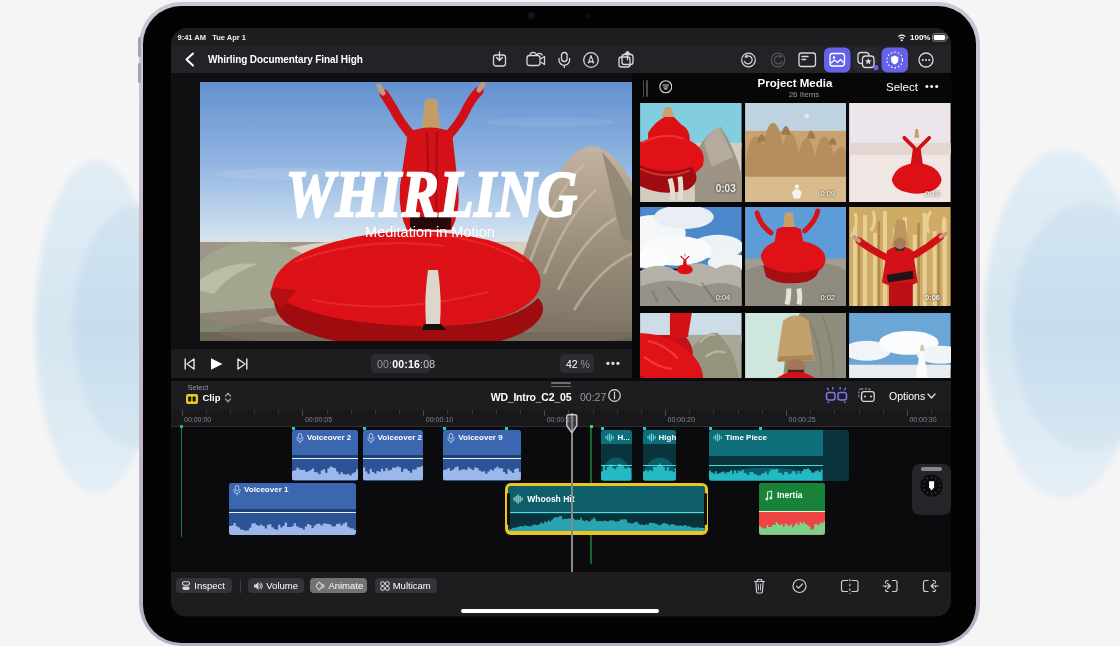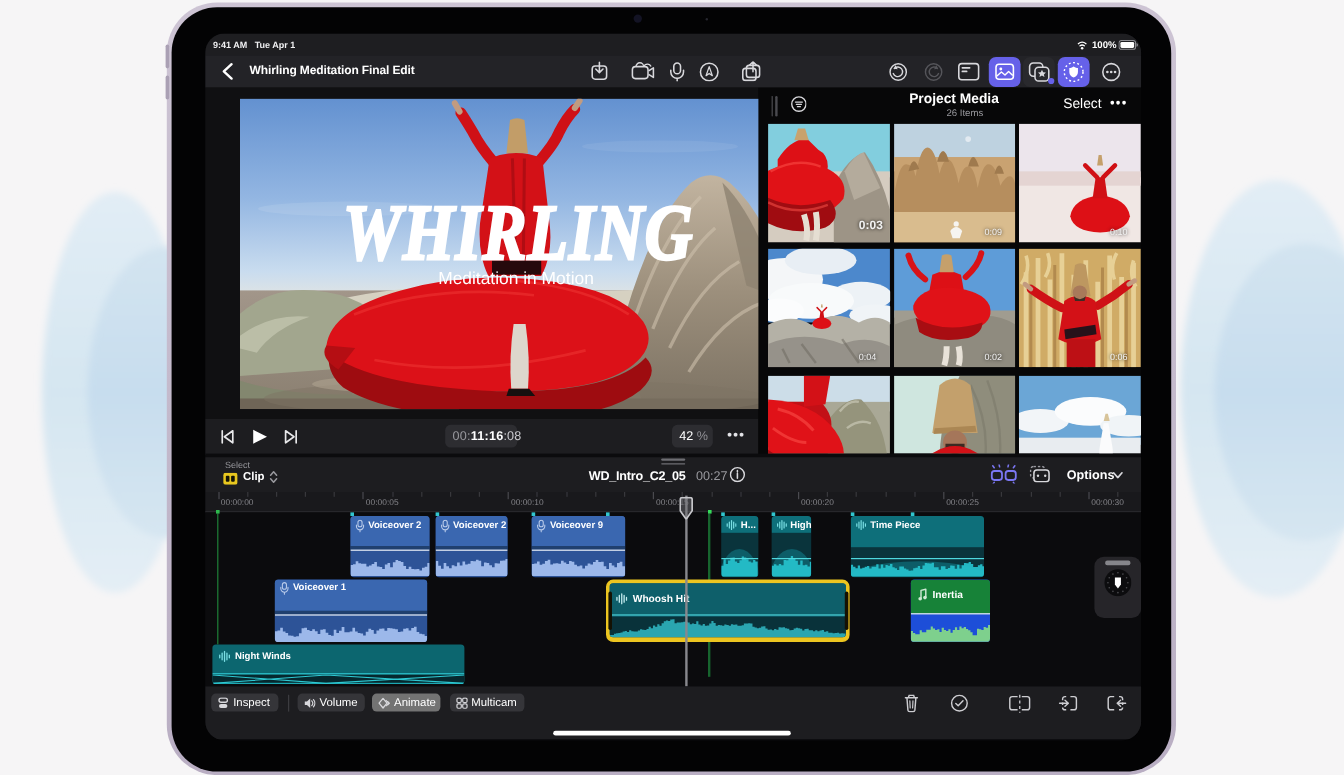--- a/index.html
+++ b/index.html
@@ -45,21 +45,21 @@
 <div class="t" style="left:739px;top:5px;font-size:8px;font-weight:700;color:#fff;">100%</div>
 <svg class="a" style="left:761px;top:5.2px" width="17" height="9" viewBox="0 0 17 9">
       <rect x="0.5" y="0.7" width="13.8" height="7.4" rx="2" fill="none" stroke="#8e8e93" stroke-width="0.9"></rect>
       <rect x="1.7" y="1.9" width="11.4" height="5" rx="1.1" fill="#fff"></rect>
       <path d="M15.1 2.9 v3.1 a1.6 1.6 0 0 0 0 -3.1" fill="#8e8e93"></path>
     </svg>
 <div class="a" style="left:0;top:18.5px;width:780px;height:26.5px;background:#232327;"></div>
 <svg class="a" style="left:13px;top:24px" width="11" height="15" viewBox="0 0 11 15">
       <path d="M9 1.5 L2.5 7.5 L9 13.5" fill="none" stroke="#fff" stroke-width="2" stroke-linecap="round" stroke-linejoin="round"></path>
     </svg>
-<div class="t" style="left:37px;top:26.5px;font-size:10px;font-weight:700;letter-spacing:-0.1px;">Whirling Meditation Final Edit</div>
+<div class="t" style="left:37px;top:26.5px;font-size:10px;font-weight:700;letter-spacing:-0.1px;">Whirling Documentary Final High</div>
 <svg class="a" style="left:320px;top:23px" width="145" height="17" viewBox="0 0 145 17">
       <rect x="2.5" y="4" width="12" height="11" rx="2.5" fill="none" stroke="#d8d8dc" stroke-width="1.3"></rect>
       <path d="M8.5 1 v8 M5.5 6.5 l3 3 3-3" fill="none" stroke="#d8d8dc" stroke-width="1.3" stroke-linecap="round" stroke-linejoin="round"></path>
       <rect x="36" y="4.5" width="13" height="10" rx="2.5" fill="none" stroke="#d8d8dc" stroke-width="1.3"></rect>
       <path d="M49.5 8 l4-2.5 v8 l-4-2.5" fill="none" stroke="#d8d8dc" stroke-width="1.3" stroke-linejoin="round"></path>
       <path d="M39 4.5 a3.2 3.2 0 0 1 6.4 0 M45.5 4.5 a3.2 3.2 0 0 1 6 0" fill="none" stroke="#d8d8dc" stroke-width="1.2"></path>
       <rect x="70.5" y="1.5" width="5.6" height="9" rx="2.8" fill="none" stroke="#d8d8dc" stroke-width="1.3"></rect>
       <path d="M68 7.5 v1.5 a5.3 5.3 0 0 0 10.6 0 V7.5 M73.3 14.5 v2" fill="none" stroke="#d8d8dc" stroke-width="1.3" stroke-linecap="round"></path>
       <circle cx="100" cy="9" r="7.3" fill="none" stroke="#d8d8dc" stroke-width="1.3"></circle>
       <path d="M100 4.5 l2.6 7.5 -2.6-1.8 -2.6 1.8 Z" fill="none" stroke="#d8d8dc" stroke-width="1.1" stroke-linejoin="round"></path>
@@ -147,21 +147,21 @@
 <text x="232" y="111.5" text-anchor="middle" font-family="Liberation Serif" font-style="italic" font-weight="700" font-size="55" fill="#fff" letter-spacing="1" transform="scale(1,1.2)" style="paint-order:stroke" stroke="#fff" stroke-width="2">WHIRLING</text>
 <text x="230" y="155" text-anchor="middle" font-family="Liberation Sans" font-size="14.5" fill="#fff">Meditation in Motion</text>
 </svg></div>
 <div class="a" style="left:0;top:321.5px;width:460.5px;height:29.5px;background:#1d1d20;"></div>
 <svg class="a" style="left:12px;top:328px" width="66" height="16" viewBox="0 0 66 16">
       <path d="M2.2 3 v10 M11 3 l-7 5 7 5Z" fill="none" stroke="#e8e8ea" stroke-width="1.4" stroke-linejoin="round" stroke-linecap="round"></path>
       <path d="M28 2.2 l11.5 5.8 -11.5 5.8Z" fill="#fff"></path>
       <path d="M55 3 l7 5 -7 5Z M63.8 3 v10" fill="none" stroke="#e8e8ea" stroke-width="1.4" stroke-linejoin="round" stroke-linecap="round"></path>
     </svg>
 <div class="a" style="left:199.5px;top:326.5px;width:60.5px;height:18.5px;border-radius:4.5px;background:#2d2d31;"></div>
-<div class="t" style="left:206px;top:330.5px;font-size:10.5px;letter-spacing:0.2px;color:#98989d;">00:<span style="color:#fff;font-weight:700;">11:16</span><span style="color:#c9c9cd;">:08</span></div>
+<div class="t" style="left:206px;top:330.5px;font-size:10.5px;letter-spacing:0.2px;color:#98989d;">00:<span style="color:#fff;font-weight:700;">00:16</span><span style="color:#c9c9cd;">:08</span></div>
 <div class="a" style="left:388.5px;top:326.5px;width:34.5px;height:18.5px;border-radius:4.5px;background:#2d2d31;"></div>
 <div class="t" style="left:395px;top:330.5px;font-size:10.5px;color:#fff;">42 <span style="color:#8e8e93">%</span></div>
 <div class="t" style="left:435px;top:329px;font-size:11px;color:#e4e4e8;letter-spacing:1.2px;font-weight:700;">•••</div>
 <div class="a" style="left:460.5px;top:45px;width:319.5px;height:306px;background:#070708;"></div>
 <div class="a" style="left:471.5px;top:52.5px;width:1.6px;height:17px;background:#4a4a4f;border-radius:1px;"></div>
 <div class="a" style="left:475px;top:52.5px;width:1.6px;height:17px;background:#4a4a4f;border-radius:1px;"></div>
 <svg class="a" style="left:487.5px;top:52.5px" width="13.5" height="13.5" viewBox="0 0 14 14">
       <circle cx="7" cy="7" r="6.2" fill="none" stroke="#d8d8dc" stroke-width="1.2"></circle>
       <path d="M4 5.2 h6 M4.8 7.2 h4.4 M5.7 9.2 h2.6" stroke="#d8d8dc" stroke-width="1.1" stroke-linecap="round"></path>
     </svg>
@@ -243,21 +243,21 @@
         <path d="M2 30 q8 -12 4 -24 M22 24 q6 -10 2 -20 M80 26 q-4 -12 2 -22 M98 32 q-6 -10 -2 -22" stroke="#e7d096" stroke-width="3" fill="none"></path>
         <path d="M36 50 Q24 44 10 34 M66 48 Q80 40 92 30" stroke="#cf1116" stroke-width="7" stroke-linecap="round" fill="none"></path>
         <path d="M10 34 l-5 -4 M92 30 l5 -3" stroke="#c29b80" stroke-width="4" stroke-linecap="round"></path>
         <path d="M38 44 q13 -9 26 0 l5 32 q-18 9 -36 0Z" fill="#d31117"></path>
         <path d="M38 68 l26 -4 1 8 -26 4Z" fill="#27121a"></path>
         <path d="M43 40 l4 -26 q4.5 -3 9 0 l4 26Z" fill="#bd9760"></path>
         <circle cx="51" cy="37" r="6" fill="#a8795a"></circle>
         <path d="M46 40 q5 5 10 0 l-1 4 h-8Z" fill="#3c2c24"></path>
         <path d="M40 76 h24 v24 h-24Z" fill="#bd1015"></path>
       </svg></div>
-<div class="t" style="left:754.0px;top:265.5px;font-size:7.5px;font-weight:400;color:#f2f2f2;text-shadow:0 0 3px rgba(0,0,0,0.9);">0:06</div>
+<div class="t" style="left:754.0px;top:265.5px;font-size:7.5px;font-weight:700;color:#f2f2f2;text-shadow:0 0 3px rgba(0,0,0,0.9);">0:06</div>
 <div class="a" style="left:469.0px;top:285.5px;width:101.7px;height:65.4px;overflow:hidden;"><svg width="101.7" height="99.5" viewBox="0 0 102 100">
         <rect width="102" height="30" fill="#ccdde8"></rect>
         <rect y="22" width="102" height="78" fill="#a9a896"></rect>
         <path d="M50 100 V38 q14 -20 28 -18 q16 16 20 38 l4 20 v22Z" fill="#95947c"></path>
         <path d="M60 30 q8 -10 16 -8 M66 44 q10 -8 20 -4" stroke="#b9b8a4" stroke-width="2" fill="none"></path>
         <path d="M8 22 h36 q12 12 8 26 L0 60 V22Z" fill="#c21016"></path>
         <path d="M30 0 h22 l-4 24 -18 2Z" fill="#d31117"></path>
         <path d="M0 20 q38 2 56 26 q18 26 -7 44 q-26 16 -49 5 V20Z" fill="#e01218"></path>
         <path d="M0 62 q30 22 56 9 q0 20 -18 28 q-22 9 -38 -4Z" fill="#a00c11"></path>
         <path d="M8 28 q18 4 30 18 M4 44 q16 12 28 12 M12 70 q16 8 30 2" stroke="#ff5850" stroke-width="2.5" opacity="0.5" fill="none"></path>
@@ -307,21 +307,21 @@
       <rect x="1.5" y="5.5" width="8.5" height="7.5" rx="2.2" fill="none" stroke="#7b77f3" stroke-width="1.5"></rect>
       <rect x="13" y="5.5" width="8.5" height="7.5" rx="2.2" fill="none" stroke="#7b77f3" stroke-width="1.5"></rect>
       <path d="M3.5 2.8 l-1.2 -1.6 M8 2 l-0.4 -1.8 M15 2 l0.4 -1.8 M19.5 2.8 l1.2 -1.6 M3.5 15 l-1 1.4 M19.5 15 l1 1.4" stroke="#7b77f3" stroke-width="1.3" stroke-linecap="round"></path>
     </svg>
 <svg class="a" style="left:687px;top:360.5px" width="17" height="14" viewBox="0 0 17 14">
       <rect x="0.8" y="0.8" width="12" height="9.5" rx="2.5" fill="none" stroke="#9a9aa0" stroke-width="1.2" stroke-dasharray="2 1.6"></rect>
       <rect x="3.6" y="3.6" width="12.6" height="9.8" rx="2.5" fill="#1d1d20" stroke="#d8d8dc" stroke-width="1.3"></rect>
       <circle cx="7" cy="8.5" r="1" fill="#d8d8dc"></circle>
       <circle cx="13" cy="8.5" r="1" fill="#d8d8dc"></circle>
     </svg>
-<div class="t" style="left:718px;top:362.5px;font-size:10.5px;font-weight:700;color:#fff;">Options</div>
+<div class="t" style="left:718px;top:362.5px;font-size:10.5px;font-weight:400;color:#fff;">Options</div>
 <svg class="a" style="left:756px;top:365.5px" width="9" height="6" viewBox="0 0 9 6">
       <path d="M1 1 L4.5 5 L8 1" fill="none" stroke="#d8d8dc" stroke-width="1.4" stroke-linecap="round" stroke-linejoin="round"></path>
     </svg>
 <div class="a" style="left:0;top:382.5px;width:780px;height:17px;background:#19191c;"></div>
 <div class="a" style="left:0;top:398.6px;width:780px;height:1px;background:#2c2c30;"></div>
 <div class="a" style="left:10.5px;top:382.5px;width:1px;height:6px;background:#4a4a4f;"></div>
 <div class="t" style="left:13.0px;top:388.5px;font-size:7px;color:#85858a;">00:00:00</div>
 <div class="a" style="left:34.68px;top:382.5px;width:1px;height:3.5px;background:#38383c;"></div>
 <div class="a" style="left:58.86px;top:382.5px;width:1px;height:3.5px;background:#38383c;"></div>
 <div class="a" style="left:83.03999999999999px;top:382.5px;width:1px;height:3.5px;background:#38383c;"></div>
@@ -442,21 +442,21 @@
       <svg class="a" style="left:0;top:14px" width="33.9" height="36.5" viewBox="0 0 33.9 36.5">
         <ellipse cx="16.95" cy="44.5" rx="19.662" ry="31.025" fill="#0d5d68"></ellipse>
         <polygon points="0,36.5 0.0,27.5 2.0,27.5 2.0,26.3 4.0,26.3 4.0,27.3 6.0,27.3 6.0,26.1 8.0,26.1 8.0,27.1 10.0,27.1 10.0,22.7 12.0,22.7 12.0,22.9 14.0,22.9 14.0,21.5 16.0,21.5 16.0,19.4 17.9,19.4 17.9,21.8 19.9,21.8 19.9,23.2 21.9,23.2 21.9,26.6 23.9,26.6 23.9,23.1 25.9,23.1 25.9,27.0 27.9,27.0 27.9,26.7 29.9,26.7 29.9,28.0 31.9,28.0 31.9,24.2 33.9,24.2 33.9,36.5" fill="#25bfca" opacity="0.95"></polygon>
       </svg>
       <div class="a" style="left:0;top:34.6px;width:33.9px;height:1.3px;background:#4fd8de;"></div>
       <svg class="a" style="left:4px;top:3px" width="9" height="9" viewBox="0 0 9 9">
         <path d="M1 3.5 v2 M2.8 2 v5 M4.6 0.8 v7.4 M6.4 2 v5 M8.2 3.5 v2" stroke="#7adfe4" stroke-width="1" stroke-linecap="round"></path>
       </svg>
       <div class="t" style="left:16px;top:3px;font-size:8px;font-weight:700;color:#fff;">High...</div>
     </div>
-<div class="a" style="left:538.3px;top:402.5px;width:111px;height:50.5px;border-radius:3px;overflow:hidden;background:#0a343c;">
+<div class="a" style="left:538.3px;top:402.5px;width:96px;height:50.5px;border-radius:3px;overflow:hidden;background:#0a343c;padding-left:44px;">
       <div class="a" style="left:0;top:0;width:113.6px;height:26px;background:#0e6f7a;"></div>
       <svg class="a" style="left:0;top:26px" width="113.6" height="24.5" viewBox="0 0 113.6 24.5">
         <ellipse cx="56.8" cy="32.5" rx="65.88799999999999" ry="20.825" fill="#0d5d68"></ellipse>
         <polygon points="0,24.5 0.0,14.6 1.9,14.6 1.9,16.3 3.9,16.3 3.9,17.6 5.8,17.6 5.8,15.2 7.7,15.2 7.7,17.7 9.6,17.7 9.6,17.1 11.6,17.1 11.6,16.3 13.5,16.3 13.5,15.6 15.4,15.6 15.4,17.8 17.3,17.8 17.3,16.3 19.3,16.3 19.3,16.2 21.2,16.2 21.2,14.3 23.1,14.3 23.1,17.8 25.0,17.8 25.0,14.5 27.0,14.5 27.0,17.1 28.9,17.1 28.9,14.9 30.8,14.9 30.8,15.5 32.7,15.5 32.7,14.0 34.7,14.0 34.7,16.8 36.6,16.8 36.6,17.5 38.5,17.5 38.5,19.0 40.4,19.0 40.4,16.1 42.4,16.1 42.4,16.0 44.3,16.0 44.3,17.7 46.2,17.7 46.2,18.6 48.1,18.6 48.1,19.6 50.1,19.6 50.1,19.5 52.0,19.5 52.0,17.5 53.9,17.5 53.9,17.2 55.8,17.2 55.8,15.6 57.8,15.6 57.8,18.2 59.7,18.2 59.7,15.3 61.6,15.3 61.6,13.2 63.5,13.2 63.5,13.4 65.5,13.4 65.5,13.5 67.4,13.5 67.4,12.9 69.3,12.9 69.3,16.7 71.2,16.7 71.2,16.7 73.2,16.7 73.2,18.7 75.1,18.7 75.1,15.9 77.0,15.9 77.0,15.8 78.9,15.8 78.9,18.1 80.9,18.1 80.9,17.4 82.8,17.4 82.8,15.3 84.7,15.3 84.7,15.5 86.6,15.5 86.6,17.9 88.6,17.9 88.6,14.7 90.5,14.7 90.5,17.8 92.4,17.8 92.4,15.1 94.3,15.1 94.3,13.1 96.3,13.1 96.3,13.3 98.2,13.3 98.2,12.3 100.1,12.3 100.1,14.1 102.0,14.1 102.0,16.6 104.0,16.6 104.0,16.6 105.9,16.6 105.9,15.1 107.8,15.1 107.8,14.2 109.7,14.2 109.7,15.8 111.7,15.8 111.7,13.6 113.6,13.6 113.6,24.5" fill="#25bfca" opacity="0.95"></polygon>
       </svg>
       <div class="a" style="left:0;top:34.6px;width:113.6px;height:1.3px;background:#4fd8de;"></div>
       <svg class="a" style="left:4px;top:3px" width="9" height="9" viewBox="0 0 9 9">
         <path d="M1 3.5 v2 M2.8 2 v5 M4.6 0.8 v7.4 M6.4 2 v5 M8.2 3.5 v2" stroke="#7adfe4" stroke-width="1" stroke-linecap="round"></path>
       </svg>
       <div class="t" style="left:16px;top:3px;font-size:8px;font-weight:700;color:#fff;">Time Piece</div>
@@ -470,44 +470,32 @@
           <polygon points="0,17.700000000000003 0.0,15.2 1.8,15.2 1.8,15.2 3.6,15.2 3.6,14.2 5.4,14.2 5.4,13.8 7.2,13.8 7.2,13.5 9.0,13.5 9.0,13.0 10.8,13.0 10.8,12.3 12.6,12.3 12.6,11.9 14.4,11.9 14.4,12.6 16.2,12.6 16.2,11.2 18.0,11.2 18.0,12.0 19.9,12.0 19.9,12.3 21.7,12.3 21.7,12.2 23.5,12.2 23.5,11.5 25.3,11.5 25.3,10.3 27.1,10.3 27.1,10.9 28.9,10.9 28.9,11.0 30.7,11.0 30.7,10.1 32.5,10.1 32.5,8.2 34.3,8.2 34.3,9.6 36.1,9.6 36.1,7.3 37.9,7.3 37.9,8.3 39.7,8.3 39.7,6.3 41.5,6.3 41.5,7.5 43.3,7.5 43.3,5.4 45.1,5.4 45.1,3.7 46.9,3.7 46.9,3.1 48.7,3.1 48.7,3.6 50.5,3.6 50.5,2.3 52.3,2.3 52.3,2.1 54.1,2.1 54.1,5.3 55.9,5.3 55.9,4.7 57.7,4.7 57.7,4.7 59.6,4.7 59.6,4.5 61.4,4.5 61.4,4.2 63.2,4.2 63.2,4.1 65.0,4.1 65.0,4.7 66.8,4.7 66.8,6.2 68.6,6.2 68.6,5.6 70.4,5.6 70.4,5.9 72.2,5.9 72.2,3.7 74.0,3.7 74.0,6.4 75.8,6.4 75.8,7.3 77.6,7.3 77.6,5.9 79.4,5.9 79.4,7.4 81.2,7.4 81.2,7.3 83.0,7.3 83.0,5.5 84.8,5.5 84.8,3.5 86.6,3.5 86.6,5.2 88.4,5.2 88.4,7.5 90.2,7.5 90.2,6.9 92.0,6.9 92.0,7.1 93.8,7.1 93.8,7.4 95.6,7.4 95.6,6.4 97.4,6.4 97.4,6.9 99.3,6.9 99.3,7.4 101.1,7.4 101.1,6.3 102.9,6.3 102.9,6.6 104.7,6.6 104.7,6.5 106.5,6.5 106.5,7.5 108.3,7.5 108.3,7.5 110.1,7.5 110.1,7.0 111.9,7.0 111.9,5.6 113.7,5.6 113.7,5.6 115.5,5.6 115.5,5.3 117.3,5.3 117.3,5.5 119.1,5.5 119.1,8.4 120.9,8.4 120.9,8.9 122.7,8.9 122.7,9.5 124.5,9.5 124.5,9.2 126.3,9.2 126.3,8.0 128.1,8.0 128.1,7.8 129.9,7.8 129.9,9.7 131.7,9.7 131.7,10.7 133.5,10.7 133.5,10.5 135.3,10.5 135.3,11.3 137.1,11.3 137.1,10.2 139.0,10.2 139.0,10.8 140.8,10.8 140.8,8.8 142.6,8.8 142.6,8.9 144.4,8.9 144.4,8.8 146.2,8.8 146.2,9.6 148.0,9.6 148.0,10.0 149.8,10.0 149.8,11.2 151.6,11.2 151.6,11.1 153.4,11.1 153.4,9.7 155.2,9.7 155.2,9.1 157.0,9.1 157.0,9.5 158.8,9.5 158.8,9.9 160.6,9.9 160.6,11.4 162.4,11.4 162.4,10.2 164.2,10.2 164.2,10.0 166.0,10.0 166.0,11.2 167.8,11.2 167.8,11.2 169.6,11.2 169.6,12.0 171.4,12.0 171.4,11.2 173.2,11.2 173.2,12.1 175.0,12.1 175.0,11.4 176.8,11.4 176.8,11.1 178.7,11.1 178.7,12.4 180.5,12.4 180.5,12.1 182.3,12.1 182.3,13.3 184.1,13.3 184.1,13.4 185.9,13.4 185.9,13.7 187.7,13.7 187.7,13.6 189.5,13.6 189.5,13.3 191.3,13.3 191.3,13.9 193.1,13.9 193.1,13.7 194.9,13.7 194.9,13.9 196.7,13.9 196.7,17.700000000000003" fill="#2aa5b0"></polygon>
         </svg>
 <svg class="a" style="left:5px;top:8px" width="10" height="10" viewBox="0 0 9 9">
           <path d="M1 3.5 v2 M2.8 2 v5 M4.6 0.8 v7.4 M6.4 2 v5 M8.2 3.5 v2" stroke="#bfe9ec" stroke-width="1" stroke-linecap="round"></path>
         </svg>
 <div class="t" style="left:19px;top:8px;font-size:8.5px;font-weight:700;color:#fff;">Whoosh Hit</div>
 </div>
 <div class="a" style="left:2.2px;top:10px;width:3px;height:32px;background:#141103;border-radius:1.5px;"></div>
 <div class="a" style="left:198.89999999999998px;top:10px;width:3px;height:32px;background:#141103;border-radius:1.5px;"></div>
 </div>
-<div class="a" style="left:588.0px;top:455.2px;width:66.2px;height:52.2px;border-radius:3px;overflow:hidden;background:#1d4ed8;">
+<div class="a" style="left:588.0px;top:455.2px;width:66.2px;height:52.2px;border-radius:3px;overflow:hidden;background:#ef4444;">
 <div class="a" style="left:0;top:0;width:66.2px;height:28px;background:#178238;"></div>
 <div class="a" style="left:0;top:28px;width:66.2px;height:1.4px;background:#e8f4ea;"></div>
 <svg class="a" style="left:0;top:29.4px" width="66.2" height="22.800000000000004" viewBox="0 0 66.2 22.800000000000004">
         <polygon points="0,22.800000000000004 0.0,13.9 1.8,13.9 1.8,15.6 3.7,15.6 3.7,16.6 5.5,16.6 5.5,16.6 7.4,16.6 7.4,13.2 9.2,13.2 9.2,14.9 11.0,14.9 11.0,14.9 12.9,14.9 12.9,12.8 14.7,12.8 14.7,12.7 16.6,12.7 16.6,10.0 18.4,10.0 18.4,11.7 20.2,11.7 20.2,13.0 22.1,13.0 22.1,12.3 23.9,12.3 23.9,14.7 25.7,14.7 25.7,11.2 27.6,11.2 27.6,13.1 29.4,13.1 29.4,13.9 31.3,13.9 31.3,12.3 33.1,12.3 33.1,15.2 34.9,15.2 34.9,13.1 36.8,13.1 36.8,10.8 38.6,10.8 38.6,13.1 40.5,13.1 40.5,10.1 42.3,10.1 42.3,11.5 44.1,11.5 44.1,10.5 46.0,10.5 46.0,12.1 47.8,12.1 47.8,13.3 49.7,13.3 49.7,14.8 51.5,14.8 51.5,17.4 53.3,17.4 53.3,17.3 55.2,17.3 55.2,11.9 57.0,11.9 57.0,12.3 58.8,12.3 58.8,13.0 60.7,13.0 60.7,10.4 62.5,10.4 62.5,11.1 64.4,11.1 64.4,8.9 66.2,8.9 66.2,22.800000000000004" fill="#7ed08d"></polygon>
       </svg>
 <svg class="a" style="left:6px;top:7px" width="8" height="11" viewBox="0 0 8 11">
         <path d="M2.5 9 V2 l4 -1 v7" fill="none" stroke="#cfe9d4" stroke-width="1.2" stroke-linejoin="round"></path>
         <circle cx="1.8" cy="9" r="1.5" fill="#cfe9d4"></circle>
         <circle cx="5.8" cy="8" r="1.5" fill="#cfe9d4"></circle>
       </svg>
 <div class="t" style="left:18px;top:7.5px;font-size:8.5px;font-weight:700;color:#fff;">Inertia</div>
-</div>
-<div class="a" style="left:5.8px;top:509.4px;width:210.4px;height:32.9px;border-radius:3px;overflow:hidden;background:#0c666f;">
-<div class="a" style="left:0;top:25.4px;width:210.4px;height:7.5px;background:#06282e;"></div>
-<div class="a" style="left:0;top:24.299999999999997px;width:210.4px;height:1.2px;background:#2ec8d2;"></div>
-<div class="a" style="left:0;top:31.7px;width:210.4px;height:1.2px;background:#1da8b2;"></div>
-<svg class="a" style="left:0;top:25.4px" width="210.4" height="7.5" viewBox="0 0 210.4 7.5">
-        <path d="M0 7.5 L94.68 0.5 M94.68 0.5 L210.4 7.5 M0 0.5 L94.68 7.5 M94.68 7.5 L210.4 0.5" stroke="#2ec8d2" stroke-width="0.9"></path>
-      </svg>
-<svg class="a" style="left:5px;top:5.5px" width="10" height="10" viewBox="0 0 9 9">
-        <path d="M1 3.5 v2 M2.8 2 v5 M4.6 0.8 v7.4 M6.4 2 v5 M8.2 3.5 v2" stroke="#7adfe4" stroke-width="1" stroke-linecap="round"></path>
-      </svg>
-<div class="t" style="left:19px;top:5.5px;font-size:8px;font-weight:700;color:#fff;">Night Winds</div>
 </div>
 <div class="a" style="left:399.9px;top:385px;width:2.3px;height:159px;background:#88888d;"></div>
 <svg class="a" style="left:395.3px;top:386px" width="11.5" height="19.5" viewBox="0 0 11.5 19.5">
       <path d="M2.2 0.7 h7.1 a1.5 1.5 0 0 1 1.5 1.5 v9.5 l-5 7 -5 -7 v-9.5 a1.5 1.5 0 0 1 1.5 -1.5Z" fill="rgba(110,110,116,0.45)" stroke="#c6c6ca" stroke-width="1.4"></path>
     </svg>
 <div class="a" style="left:740.9px;top:436.3px;width:39px;height:50.8px;border-radius:8px;background:#262529;">
 <div class="a" style="left:9.3px;top:3.4px;width:20.5px;height:3.4px;border-radius:1.7px;background:#86868b;"></div>
 <svg class="a" style="left:8.2px;top:10.5px" width="23.2" height="23.2" viewBox="0 0 24 24">
         <circle cx="12" cy="12" r="11.6" fill="#0c0c0e"></circle>
 <circle cx="20.60" cy="12.00" r="0.7" fill="#4e4e52"></circle>

